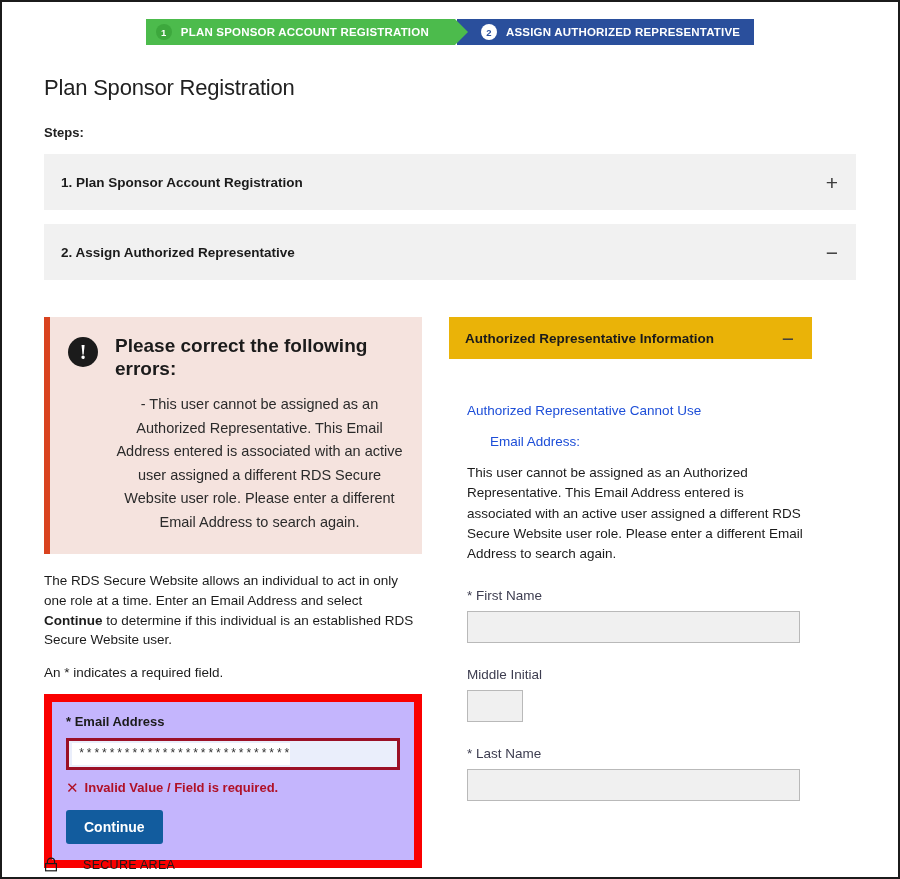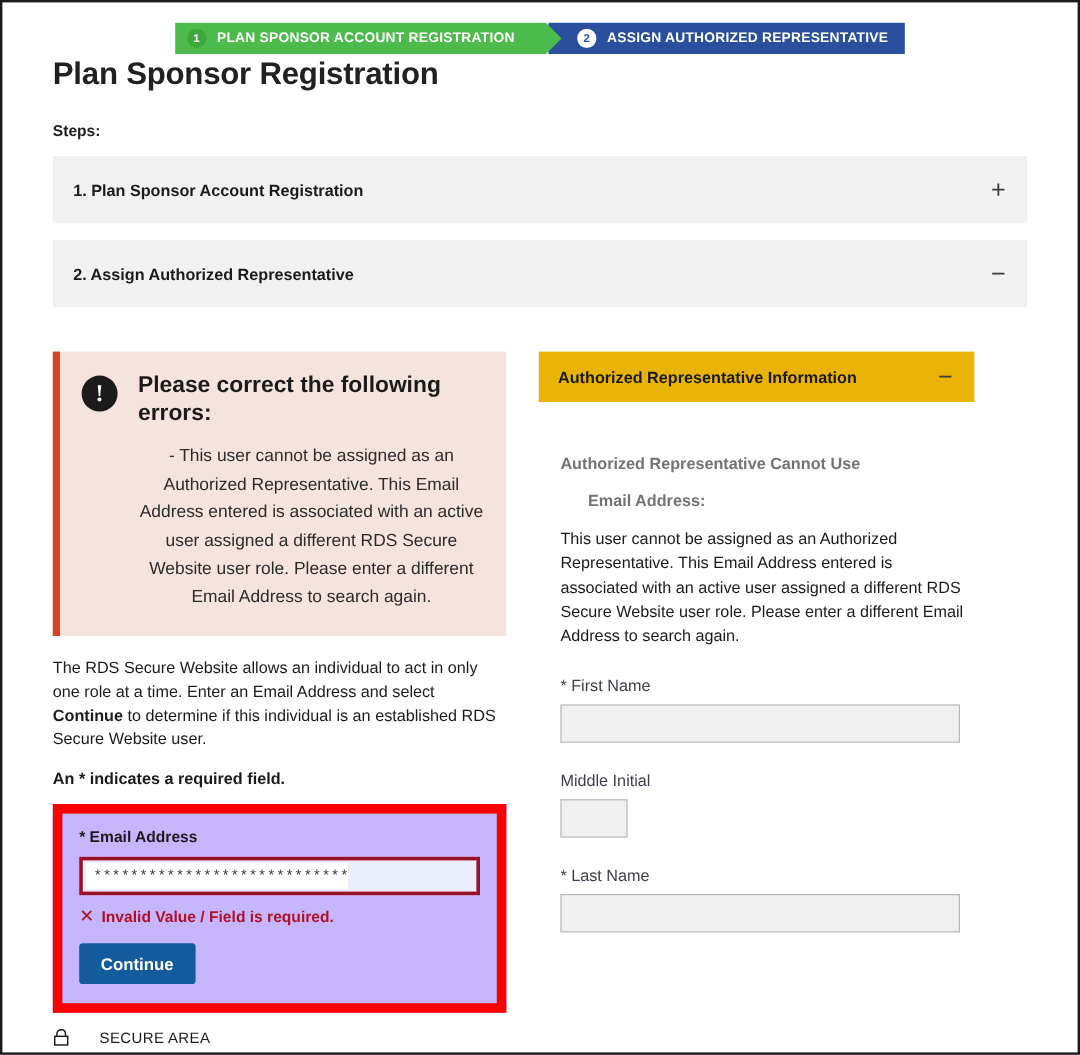--- a/index.html
+++ b/index.html
@@ -68,23 +68,23 @@
     background: #2a4f9c;
     padding-left: 24px;
     margin-left: 2px;
   }
   .pstep.current .badge { background: #ffffff; color: #2a4f9c; }
   .pstep.current .plabel { margin-right: 14px; }
 
   
   .content { padding: 0 42px; }
   .page-title {
-    font-size: 26px;
-    font-weight: bold;
-    margin: 1px 0 0 0;
+    font-size: 22px;
+    font-weight: normal;
+    margin: 30px 0 0 0;
     letter-spacing: -0.2px;
   }
   .steps-label {
     font-size: 13px;
     font-weight: bold;
     margin: 24px 0 0 0;
   }
 
   
   .acc {
@@ -150,21 +150,21 @@
   }
 
   
   .intro {
     font-size: 13.5px;
     line-height: 1.46;
     margin-top: 17px;
     color: #1b1b1b;
   }
   .intro b { font-weight: bold; }
-  .intro-req { font-size: 13.5px; margin-top: 15px; color: #1b1b1b; font-weight: bold; }
+  .intro-req { font-size: 13.5px; margin-top: 15px; color: #1b1b1b; }
 
   
   .redbox {
     border: 8px solid #fa0000;
     background: #c4b5fd;
     margin-top: 14px;
     padding: 12px 14px 16px 14px;
   }
   .field-label {
     font-size: 13px;
@@ -229,22 +229,22 @@
     align-items: center;
     justify-content: space-between;
     padding: 0 18px 0 16px;
     cursor: pointer;
   }
   .panel-head .t { font-size: 13.5px; font-weight: bold; color: #1b1b1b; }
   .panel-head .ico { font-size: 21px; color: #3d3d3d; line-height: 1; font-weight: 300; }
 
   .ro-label {
     font-size: 13.5px;
-    font-weight: bold;
-    color: #737373;
+    font-weight: normal;
+    color: #1d4ed8;
     margin-top: 0;
   }
   .ro-block { padding: 0 2px 0 18px; }
   .ro-gap1 { margin-top: 44px; }
   .ro-gap2 { margin-top: 16px; padding-left: 23px; }
   .ro-text {
     font-size: 13.5px;
     line-height: 1.5;
     margin-top: 14px;
     color: #1b1b1b;

